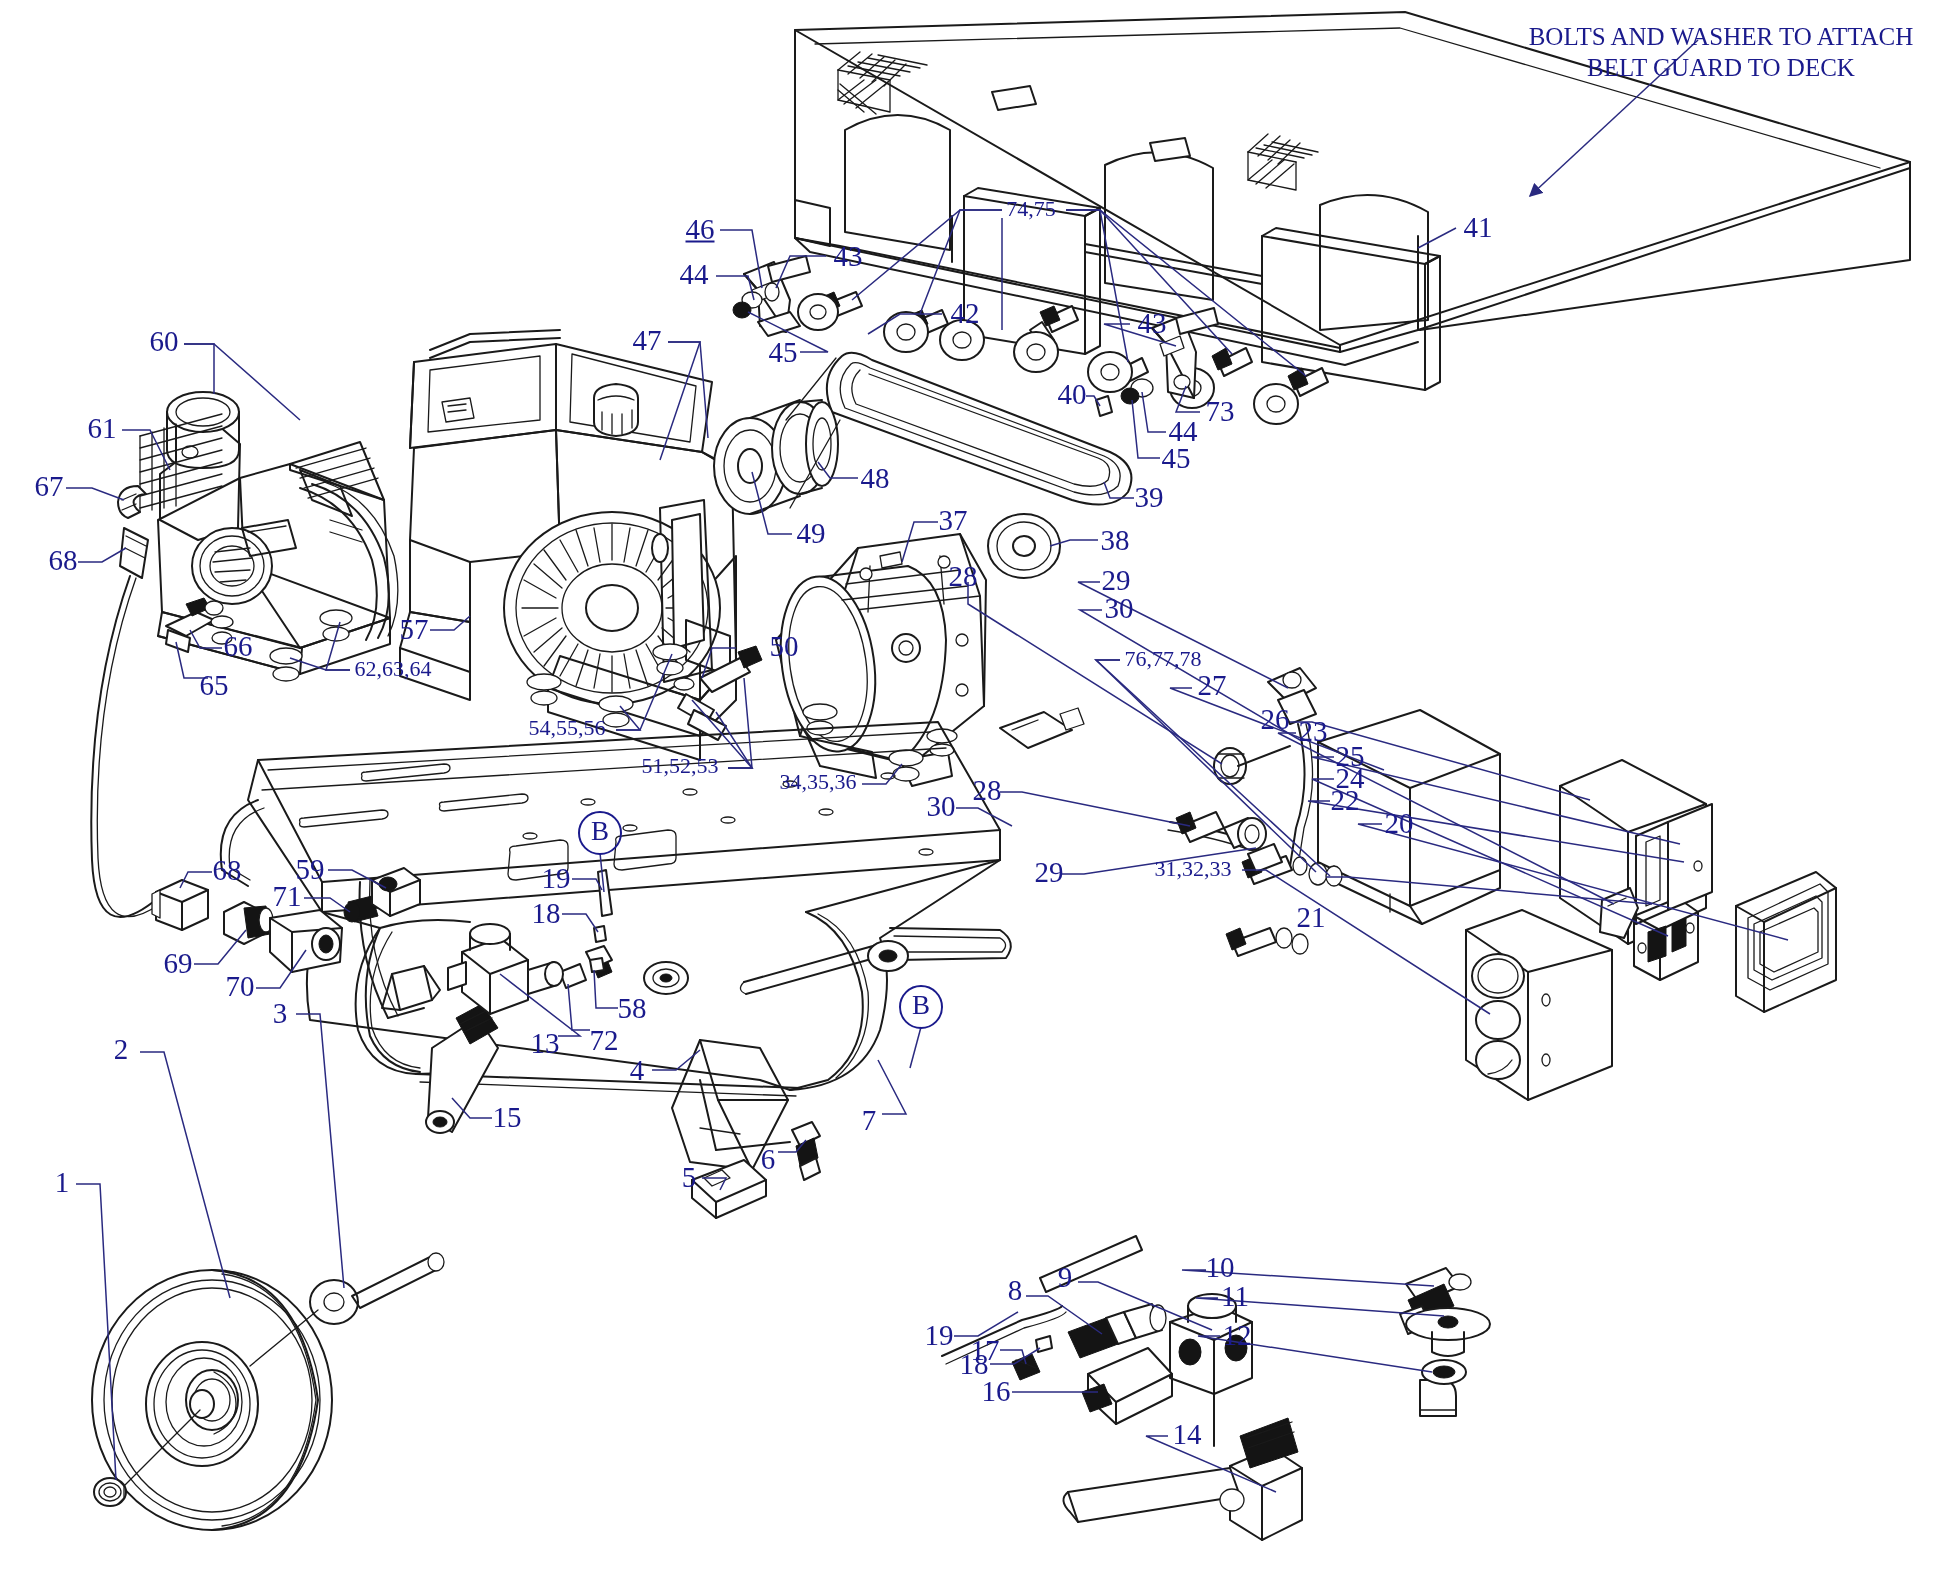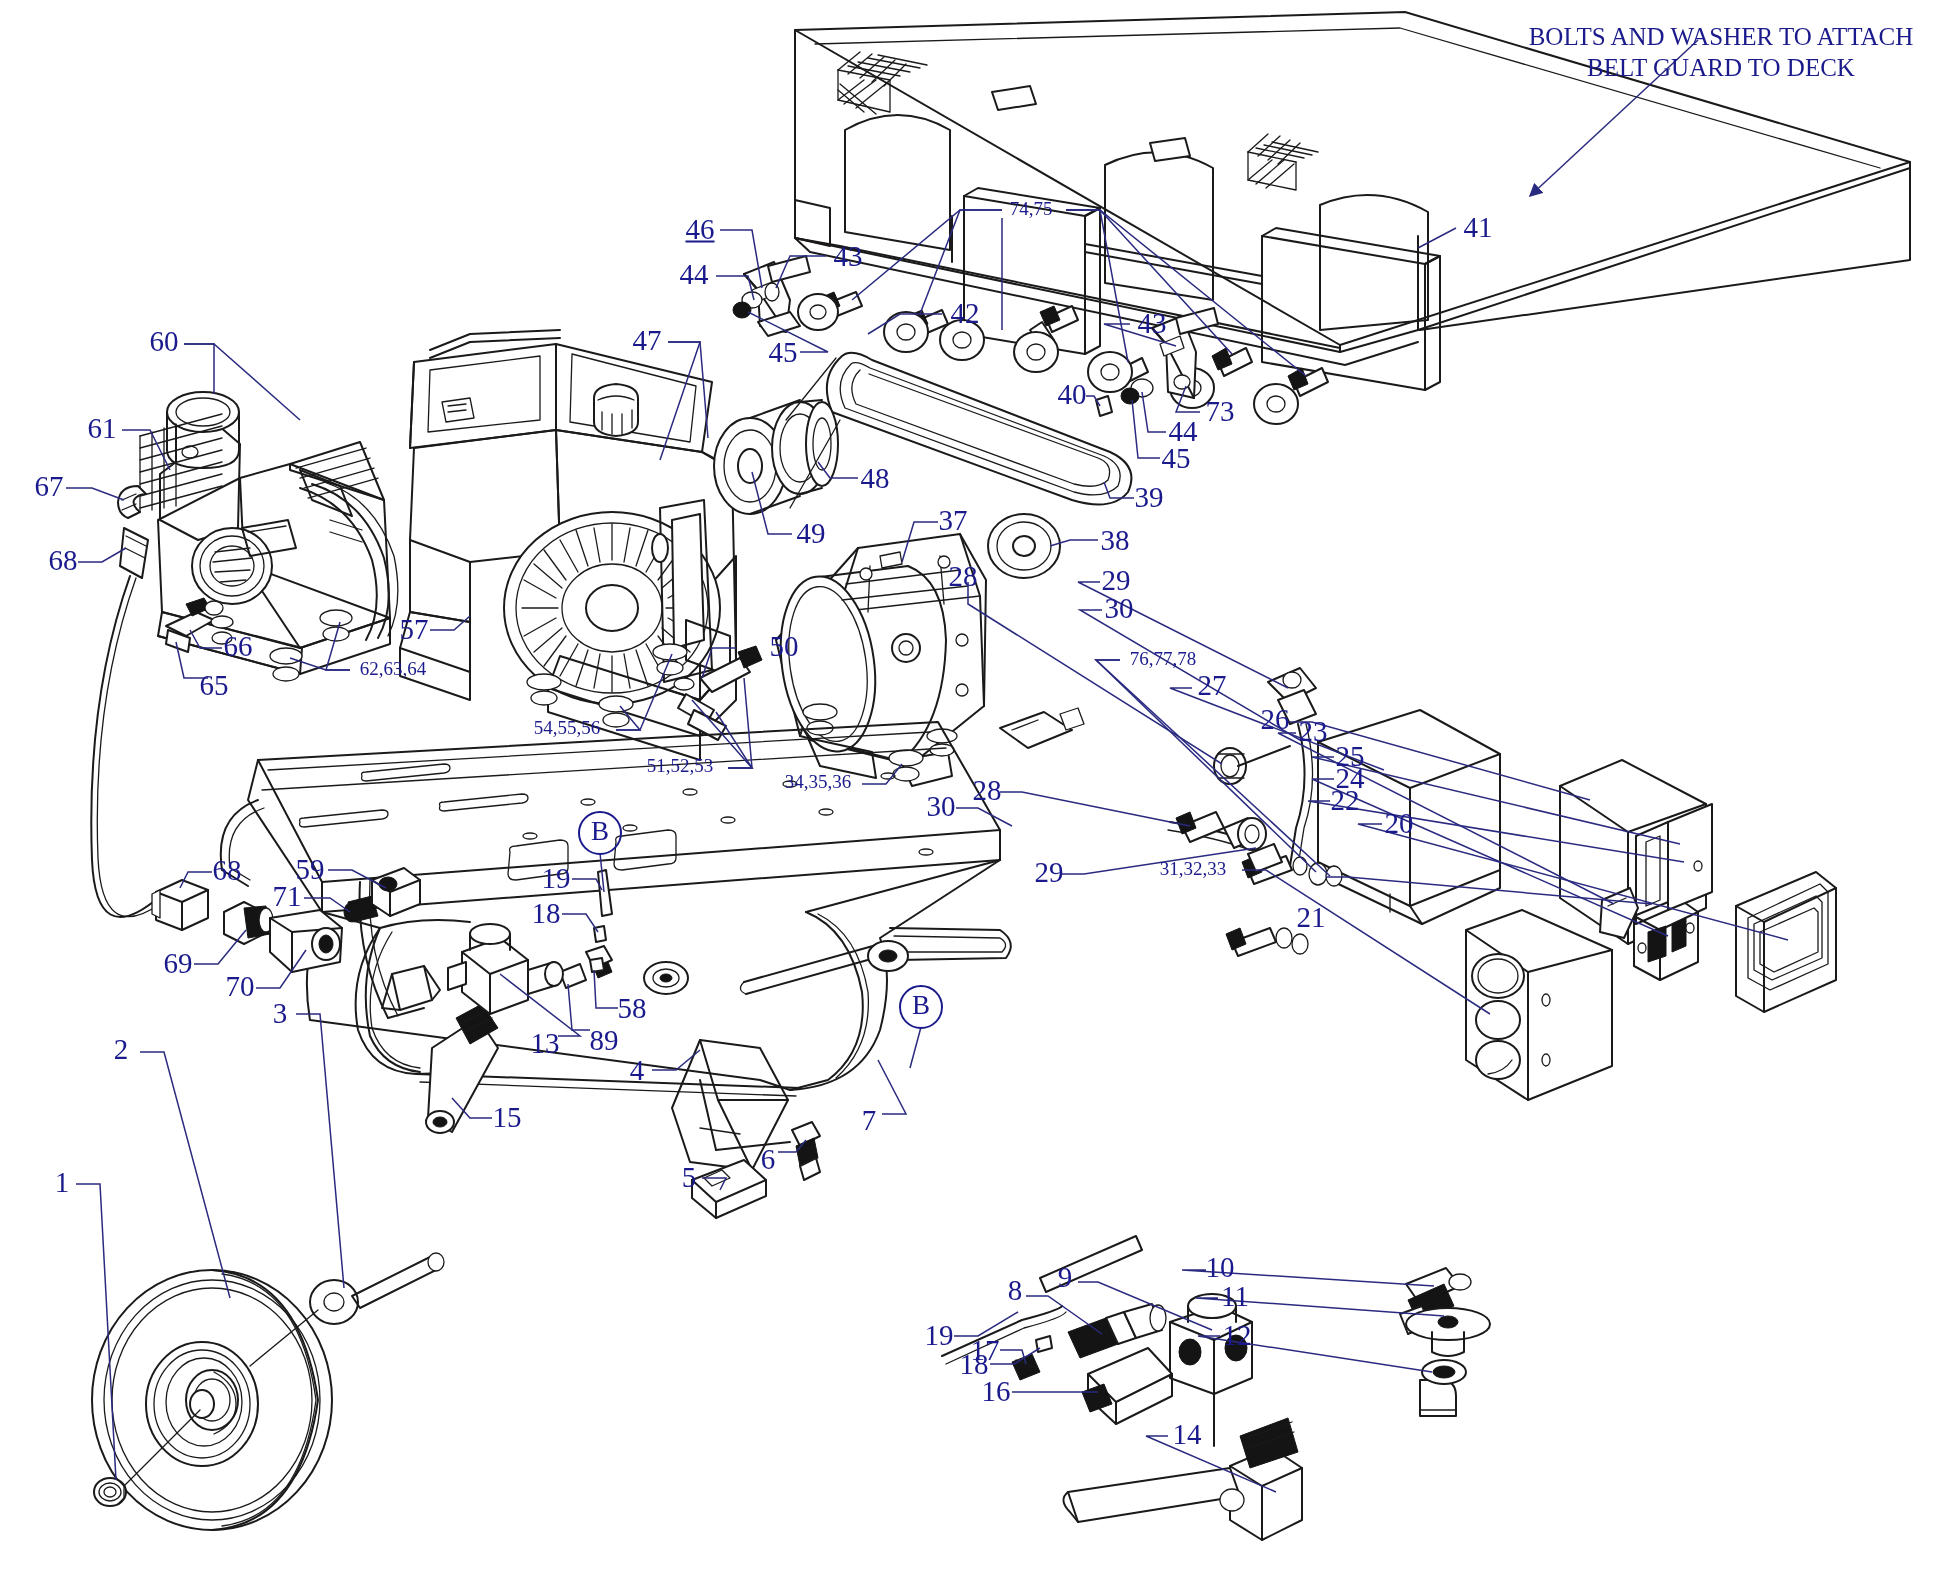--- a/index.html
+++ b/index.html
@@ -42,21 +42,21 @@
   }
   .callout {
     position: absolute;
     color: #1a1a8c;
     font-family: "Liberation Serif", "DejaVu Serif", serif;
     font-size: 29px;
     white-space: nowrap;
     transform: translate(-50%, -50%);
     user-select: none;
   }
-  .callout.multi { font-size: 19px; }
+  .callout.multi { font-size: 22px; }
   .balloon {
     position: absolute;
     width: 40px;
     height: 40px;
     border: 2px solid #1a1a8c;
     border-radius: 50%;
     color: #1a1a8c;
     font-family: "Liberation Serif", "DejaVu Serif", serif;
     font-size: 27px;
     line-height: 37px;
@@ -914,21 +914,21 @@
       <div class="callout" style="left: 102px; top: 428px;">61</div>
       <div class="callout multi" style="left: 393px; top: 669px;">62,63,64</div>
       <div class="callout" style="left: 214px; top: 685px;">65</div>
       <div class="callout" style="left: 238px; top: 646px;">66</div>
       <div class="callout" style="left: 49px; top: 486px;">67</div>
       <div class="callout" style="left: 63px; top: 560px;">68</div>
       <div class="callout" style="left: 227px; top: 870px;">68</div>
       <div class="callout" style="left: 178px; top: 963px;">69</div>
       <div class="callout" style="left: 240px; top: 986px;">70</div>
       <div class="callout" style="left: 287px; top: 896px;">71</div>
-      <div class="callout" style="left: 604px; top: 1040px;">89</div>
+      <div class="callout" style="left: 604px; top: 1040px;">72</div>
       <div class="callout" style="left: 1220px; top: 411px;">73</div>
       <div class="callout multi" style="left: 1031px; top: 209px;">74,75</div>
       <div class="callout multi" style="left: 1163px; top: 659px;">76,77,78</div>
     </div>
   <div id="balloon-layer">
       <div class="balloon" style="left: 600px; top: 833px;">B</div>
       <div class="balloon" style="left: 921px; top: 1007px;">B</div>
     </div>
 
 </div>

